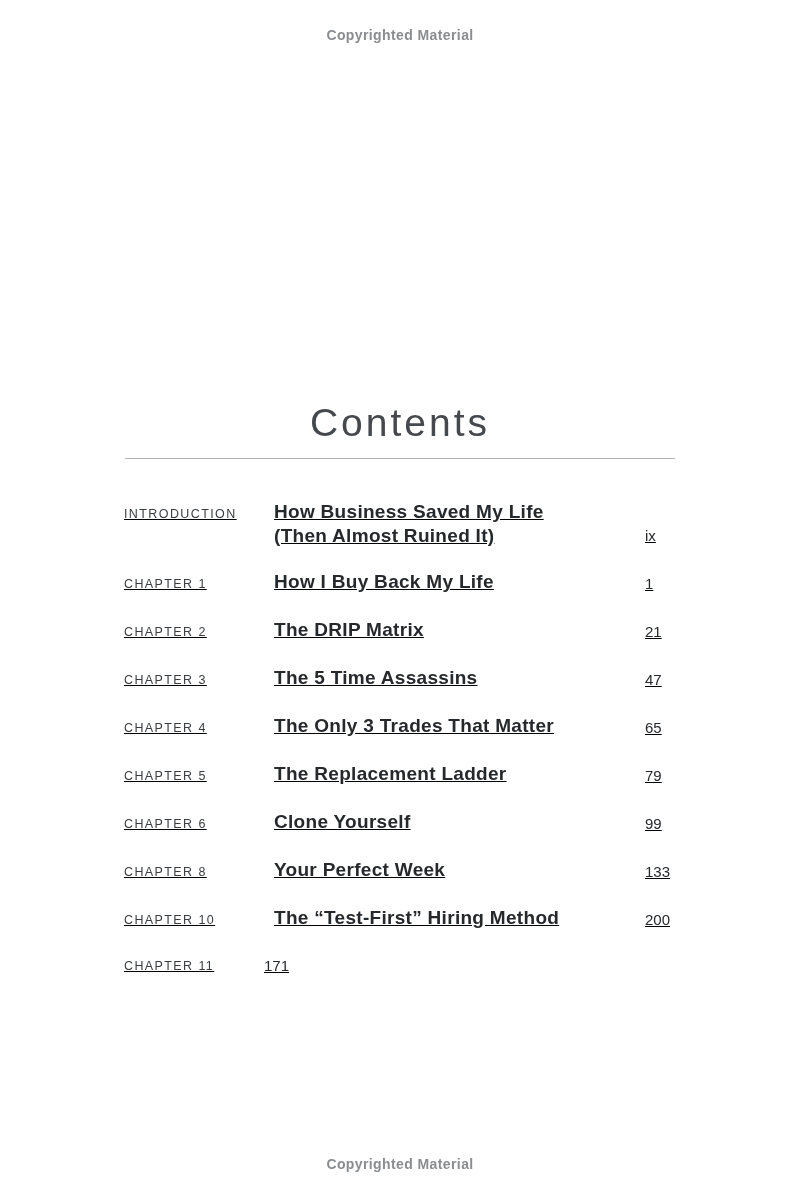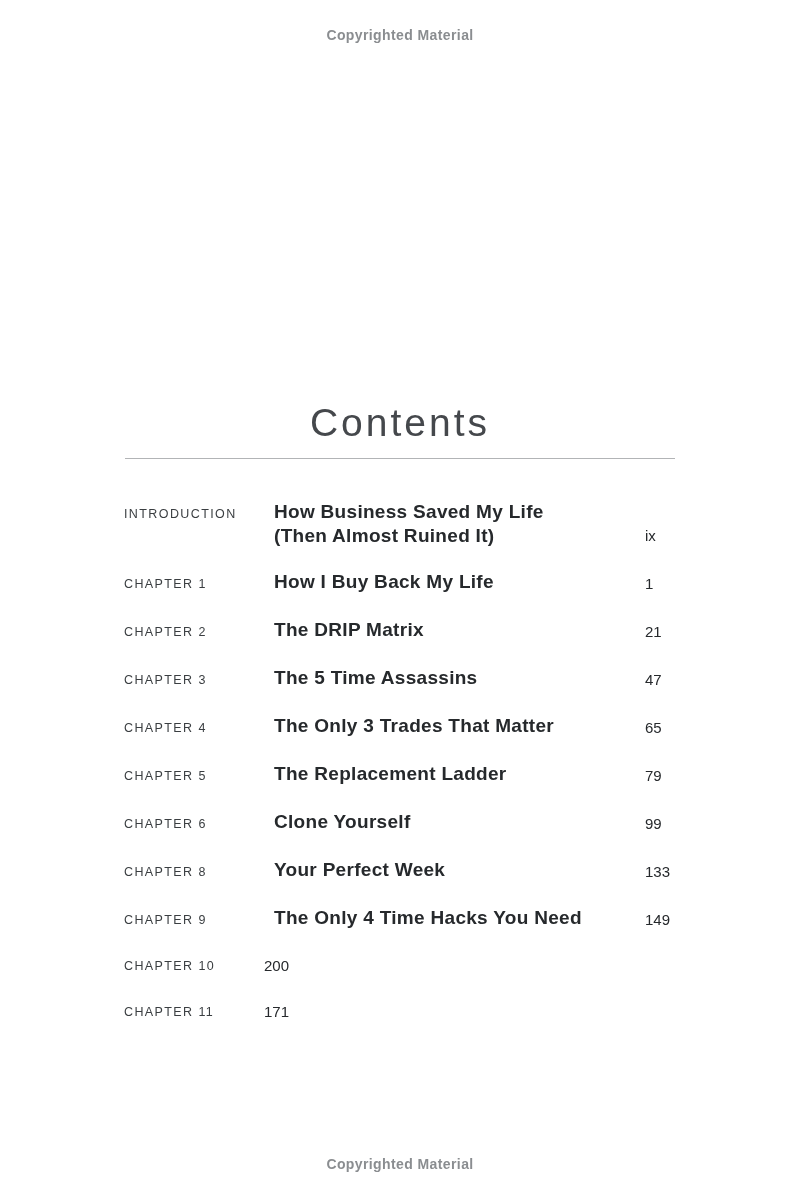--- a/index.html
+++ b/index.html
@@ -33,20 +33,21 @@
 
   .title-rule {
     position: absolute; top: 458px; left: 125px;
     width: 550px; height: 1px;
     background: #b2b4b6;
   }
 
   .toc {
     position: absolute; top: 500px; left: 124px;
     width: 551px;
+    text-decoration: underline;
   }
   .toc-row {
     display: flex;
     align-items: baseline;
     margin-bottom: 22px;
   }
   .toc-label {
     width: 140px; flex: 0 0 140px;
     font-size: 12.5px; line-height: 24px;
     letter-spacing: 1.4px;
@@ -128,28 +129,24 @@
         <span class="toc-page">99</span>
       </div>
 
 
       <div class="toc-row">
         <span class="toc-label">CHAPTER 8</span>
         <span class="toc-title">Your Perfect Week</span>
         <span class="toc-page">133</span>
       </div>
 
-      <div class="toc-row">
-        <span class="toc-label">CHAPTER 9</span>
-        <span class="toc-title">The Only 4 Time Hacks You Need</span>
-        <span class="toc-page">149</span>
-      </div>
 
       <div class="toc-row">
         <span class="toc-label">CHAPTER 10</span>
+        <span class="toc-title">The “Test-First” Hiring Method</span>
         <span class="toc-page">200</span>
       </div>
 
       <div class="toc-row">
         <span class="toc-label">CHAPTER 11</span>
         <span class="toc-page">171</span>
       </div>
     </div>
 
   <div class="copyright bottom">Copyrighted Material</div>

